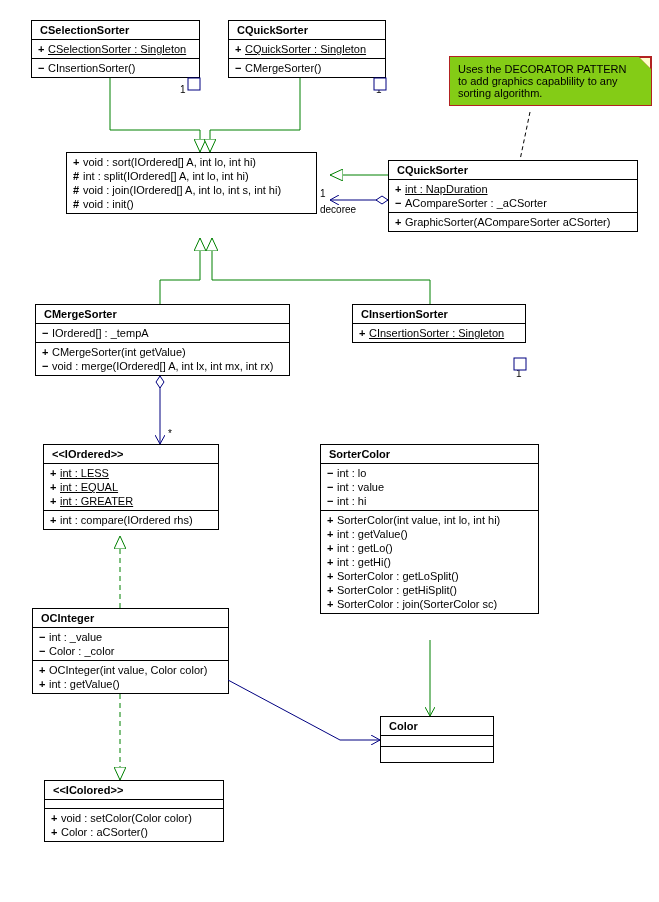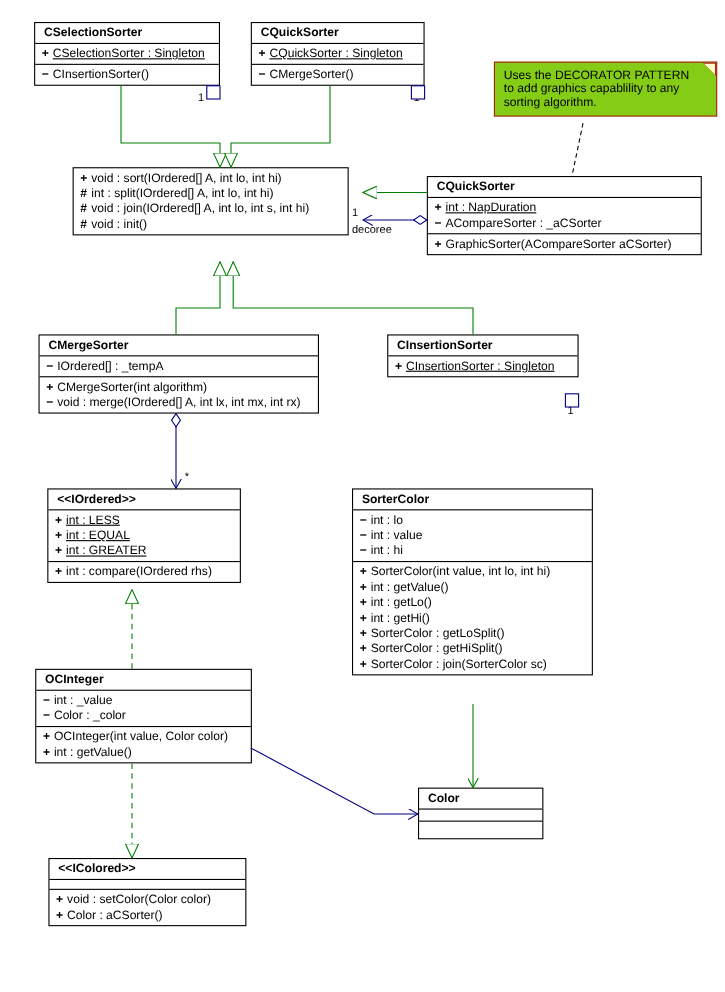--- a/index.html
+++ b/index.html
@@ -67,21 +67,21 @@
     <div class="member"><span class="vis">+</span><span>GraphicSorter(ACompareSorter aCSorter)</span></div>
   </div>
 </div>
 
 <div class="class-box" style="left:35px;top:304px;width:253px">
   <div class="class-title">CMergeSorter</div>
   <div class="class-section">
     <div class="member"><span class="vis">−</span><span>IOrdered[] : _tempA</span></div>
   </div>
   <div class="class-section">
-    <div class="member"><span class="vis">+</span><span>CMergeSorter(int algorithm)</span></div>
+    <div class="member"><span class="vis">+</span><span>CMergeSorter(int getValue)</span></div>
     <div class="member"><span class="vis">−</span><span>void : merge(IOrdered[] A, int lx, int mx, int rx)</span></div>
   </div>
 </div>
 
 <div class="class-box" style="left:352px;top:304px;width:172px">
   <div class="class-title">CInsertionSorter</div>
   <div class="class-section">
     <div class="member"><span class="vis">+</span><span class="underline">CInsertionSorter : Singleton</span></div>
   </div>
 </div>

